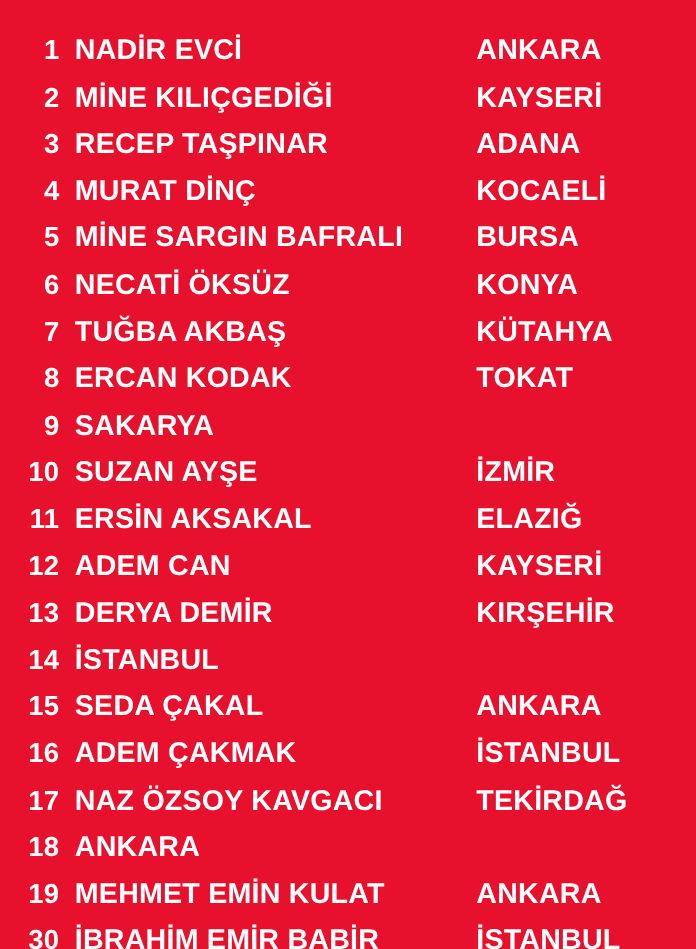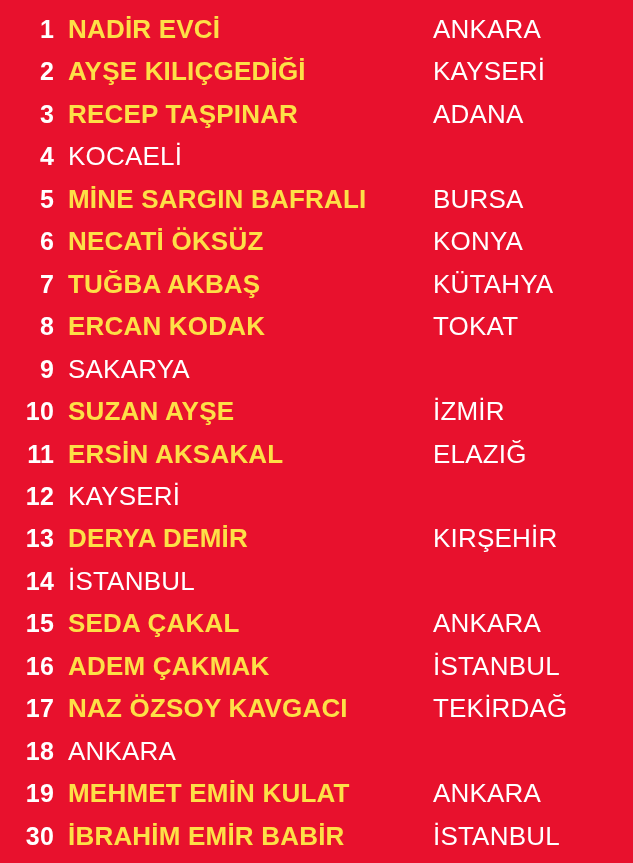--- a/index.html
+++ b/index.html
@@ -36,60 +36,62 @@
     padding-right: 14px;
     box-sizing: border-box;
     color: #ffffff;
     font-size: 25px;
     font-weight: 700;
     letter-spacing: 0.2px;
   }
   .name {
     flex: 0 0 365px;
     width: 365px;
-    color: #fde047;
+    color: #ffffff;
     font-size: 26px;
     font-weight: 700;
     letter-spacing: 0.2px;
     white-space: nowrap;
   }
   .city {
     flex: 1 1 auto;
     color: #ffffff;
     font-size: 26px;
-    font-weight: 400;
+    font-weight: 700;
     letter-spacing: 0.2px;
     white-space: nowrap;
+    margin-top: 16px;
   }
 </style>
 </head>
 <body>
 
 <div class="sheet">
 
   <div class="row">
     <div class="num">1</div>
     <div class="name">NADİR EVCİ</div>
     <div class="city">ANKARA</div>
   </div>
 
   <div class="row">
     <div class="num">2</div>
-    <div class="name">AYŞE KILIÇGEDİĞİ</div>
+    <div class="name">MİNE KILIÇGEDİĞİ</div>
     <div class="city">KAYSERİ</div>
   </div>
 
   <div class="row">
     <div class="num">3</div>
     <div class="name">RECEP TAŞPINAR</div>
     <div class="city">ADANA</div>
   </div>
 
   <div class="row">
     <div class="num">4</div>
+    <div class="name">MURAT DİNÇ</div>
     <div class="city">KOCAELİ</div>
   </div>
 
   <div class="row">
     <div class="num">5</div>
     <div class="name">MİNE SARGIN BAFRALI</div>
     <div class="city">BURSA</div>
   </div>
 
   <div class="row">
@@ -122,20 +124,21 @@
   </div>
 
   <div class="row">
     <div class="num">11</div>
     <div class="name">ERSİN AKSAKAL</div>
     <div class="city">ELAZIĞ</div>
   </div>
 
   <div class="row">
     <div class="num">12</div>
+    <div class="name">ADEM CAN</div>
     <div class="city">KAYSERİ</div>
   </div>
 
   <div class="row">
     <div class="num">13</div>
     <div class="name">DERYA DEMİR</div>
     <div class="city">KIRŞEHİR</div>
   </div>
 
   <div class="row">

